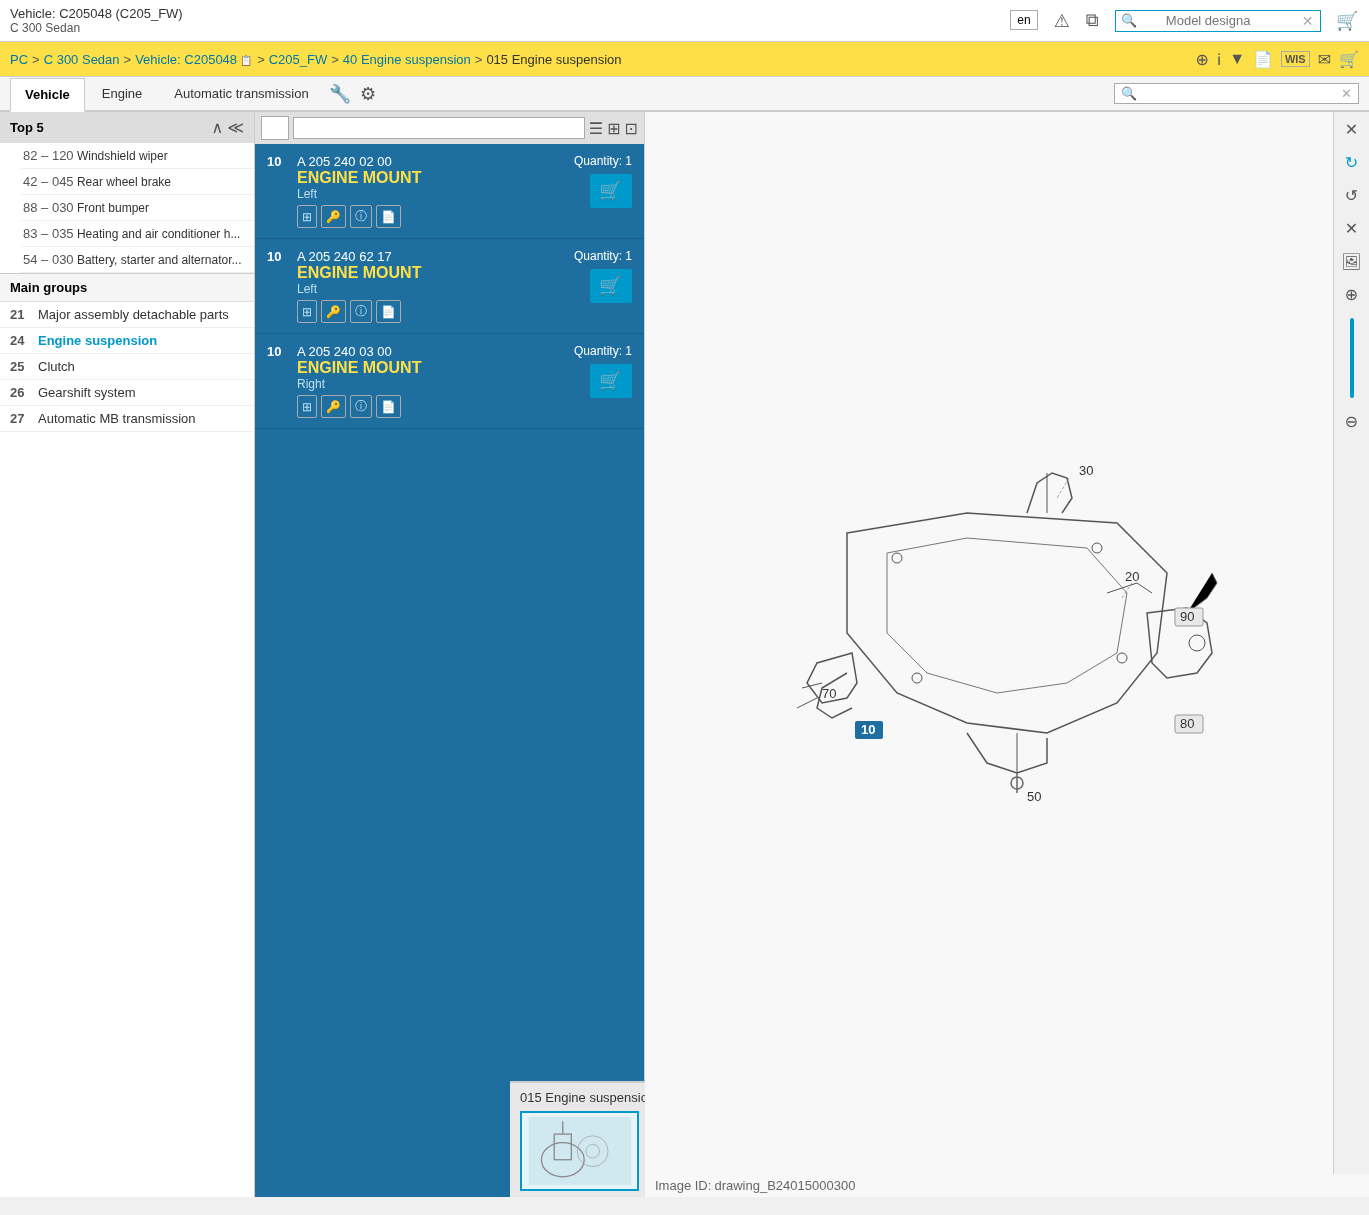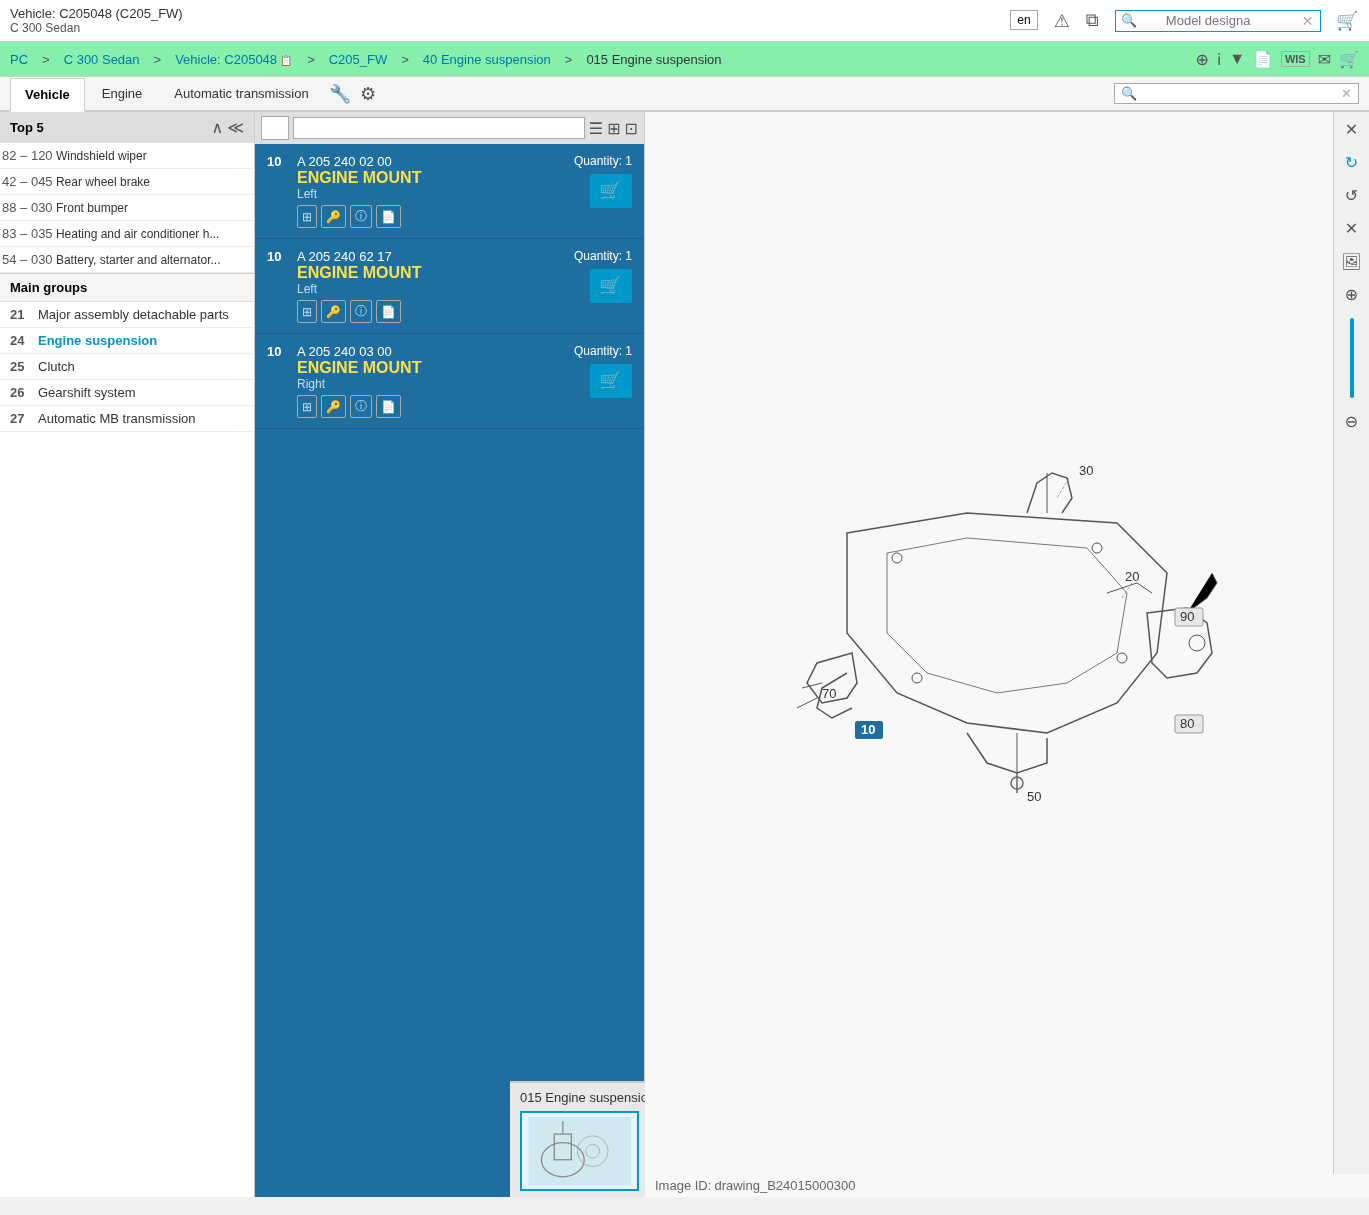--- a/index.html
+++ b/index.html
@@ -11,21 +11,21 @@
     .top-bar-title { font-size: 13px; color: #333; }
     .top-bar-subtitle { font-size: 12px; color: #555; }
     .top-bar-right { display: flex; align-items: flex-start; gap: 16px; }
     .lang-btn { border: 1px solid #aaa; background: #fff; padding: 2px 6px; cursor: pointer; font-size: 12px; }
     .icon-btn { background: none; border: none; cursor: pointer; font-size: 18px; color: #555; }
     .search-box-top { display: flex; align-items: center; border: 1px solid #0099cc; background: #fff; padding: 2px 6px; }
     .search-box-top input { border: none; outline: none; font-size: 13px; width: 160px; padding-left: 24px; }
     .search-box-top .clear-icon { cursor: pointer; color: #aaa; font-size: 14px; }
 
     
-    .breadcrumb { background: #86efac; padding: 6px 10px; display: flex; align-items: center; gap: 14px; font-size: 12px; border-bottom: 1px solid #ccc; }
+    .breadcrumb { background: #fde047; padding: 6px 10px; display: flex; align-items: center; gap: 4px; font-size: 12px; border-bottom: 1px solid #ccc; }
     .breadcrumb a { color: #0077aa; text-decoration: none; cursor: pointer; }
     .breadcrumb span { color: #555; }
     .breadcrumb-sep { color: #888; }
     .breadcrumb-icons { margin-left: auto; display: flex; gap: 8px; align-items: center; }
     .breadcrumb-icon-btn { background: none; border: none; cursor: pointer; font-size: 16px; color: #555; }
 
     
     .tab-bar { background: #f5f5f5; border-bottom: 2px solid #ccc; display: flex; align-items: center; padding: 0 10px; }
     .tab { padding: 8px 14px; cursor: pointer; border: 1px solid transparent; margin-right: 2px; background: none; font-size: 13px; color: #333; }
     .tab.active { background: #fff; border: 1px solid #ccc; border-bottom: 2px solid #fff; margin-bottom: -2px; font-weight: bold; color: #000; }
@@ -35,21 +35,21 @@
 
     
     .main-layout { display: flex; height: calc(1215px - 130px); }
 
     
     .sidebar { width: 255px; background: #fff; border-right: 1px solid #ccc; display: flex; flex-direction: column; overflow: hidden; }
     .sidebar-header { background: #ddd; padding: 6px 10px; display: flex; align-items: center; justify-content: space-between; font-weight: bold; font-size: 14px; }
     .sidebar-header-icons { display: flex; gap: 4px; }
     .sidebar-header-icon { background: none; border: none; cursor: pointer; font-size: 16px; color: #555; }
     .top5-list { list-style: none; border-bottom: 1px solid #ccc; }
-    .top5-list li { padding: 5px 2px; cursor: pointer; color: #333; font-size: 12px; border-bottom: 1px solid #eee; }
+    .top5-list li { padding: 5px 2px; cursor: pointer; color: #333; font-size: 12px; border-bottom: 1px solid #eee; margin-left: 21px; }
     .top5-list li span.num { color: #555; }
     .main-groups-header { padding: 6px 10px; font-weight: bold; font-size: 13px; background: #f5f5f5; border-bottom: 1px solid #ddd; }
     .main-groups-list { list-style: none; flex: 1; overflow-y: auto; }
     .main-groups-list li { padding: 5px 10px; cursor: pointer; color: #333; font-size: 12px; display: flex; gap: 8px; border-bottom: 1px solid #eee; }
     .main-groups-list li.active { color: #0099cc; font-weight: bold; }
     .main-groups-list li .num { min-width: 20px; color: #555; font-weight: bold; }
 
     
     .parts-panel { width: 390px; border-right: 1px solid #ccc; display: flex; flex-direction: column; background: #fff; }
     .parts-toolbar { background: #e0e0e0; padding: 4px 6px; display: flex; align-items: center; gap: 4px; }

